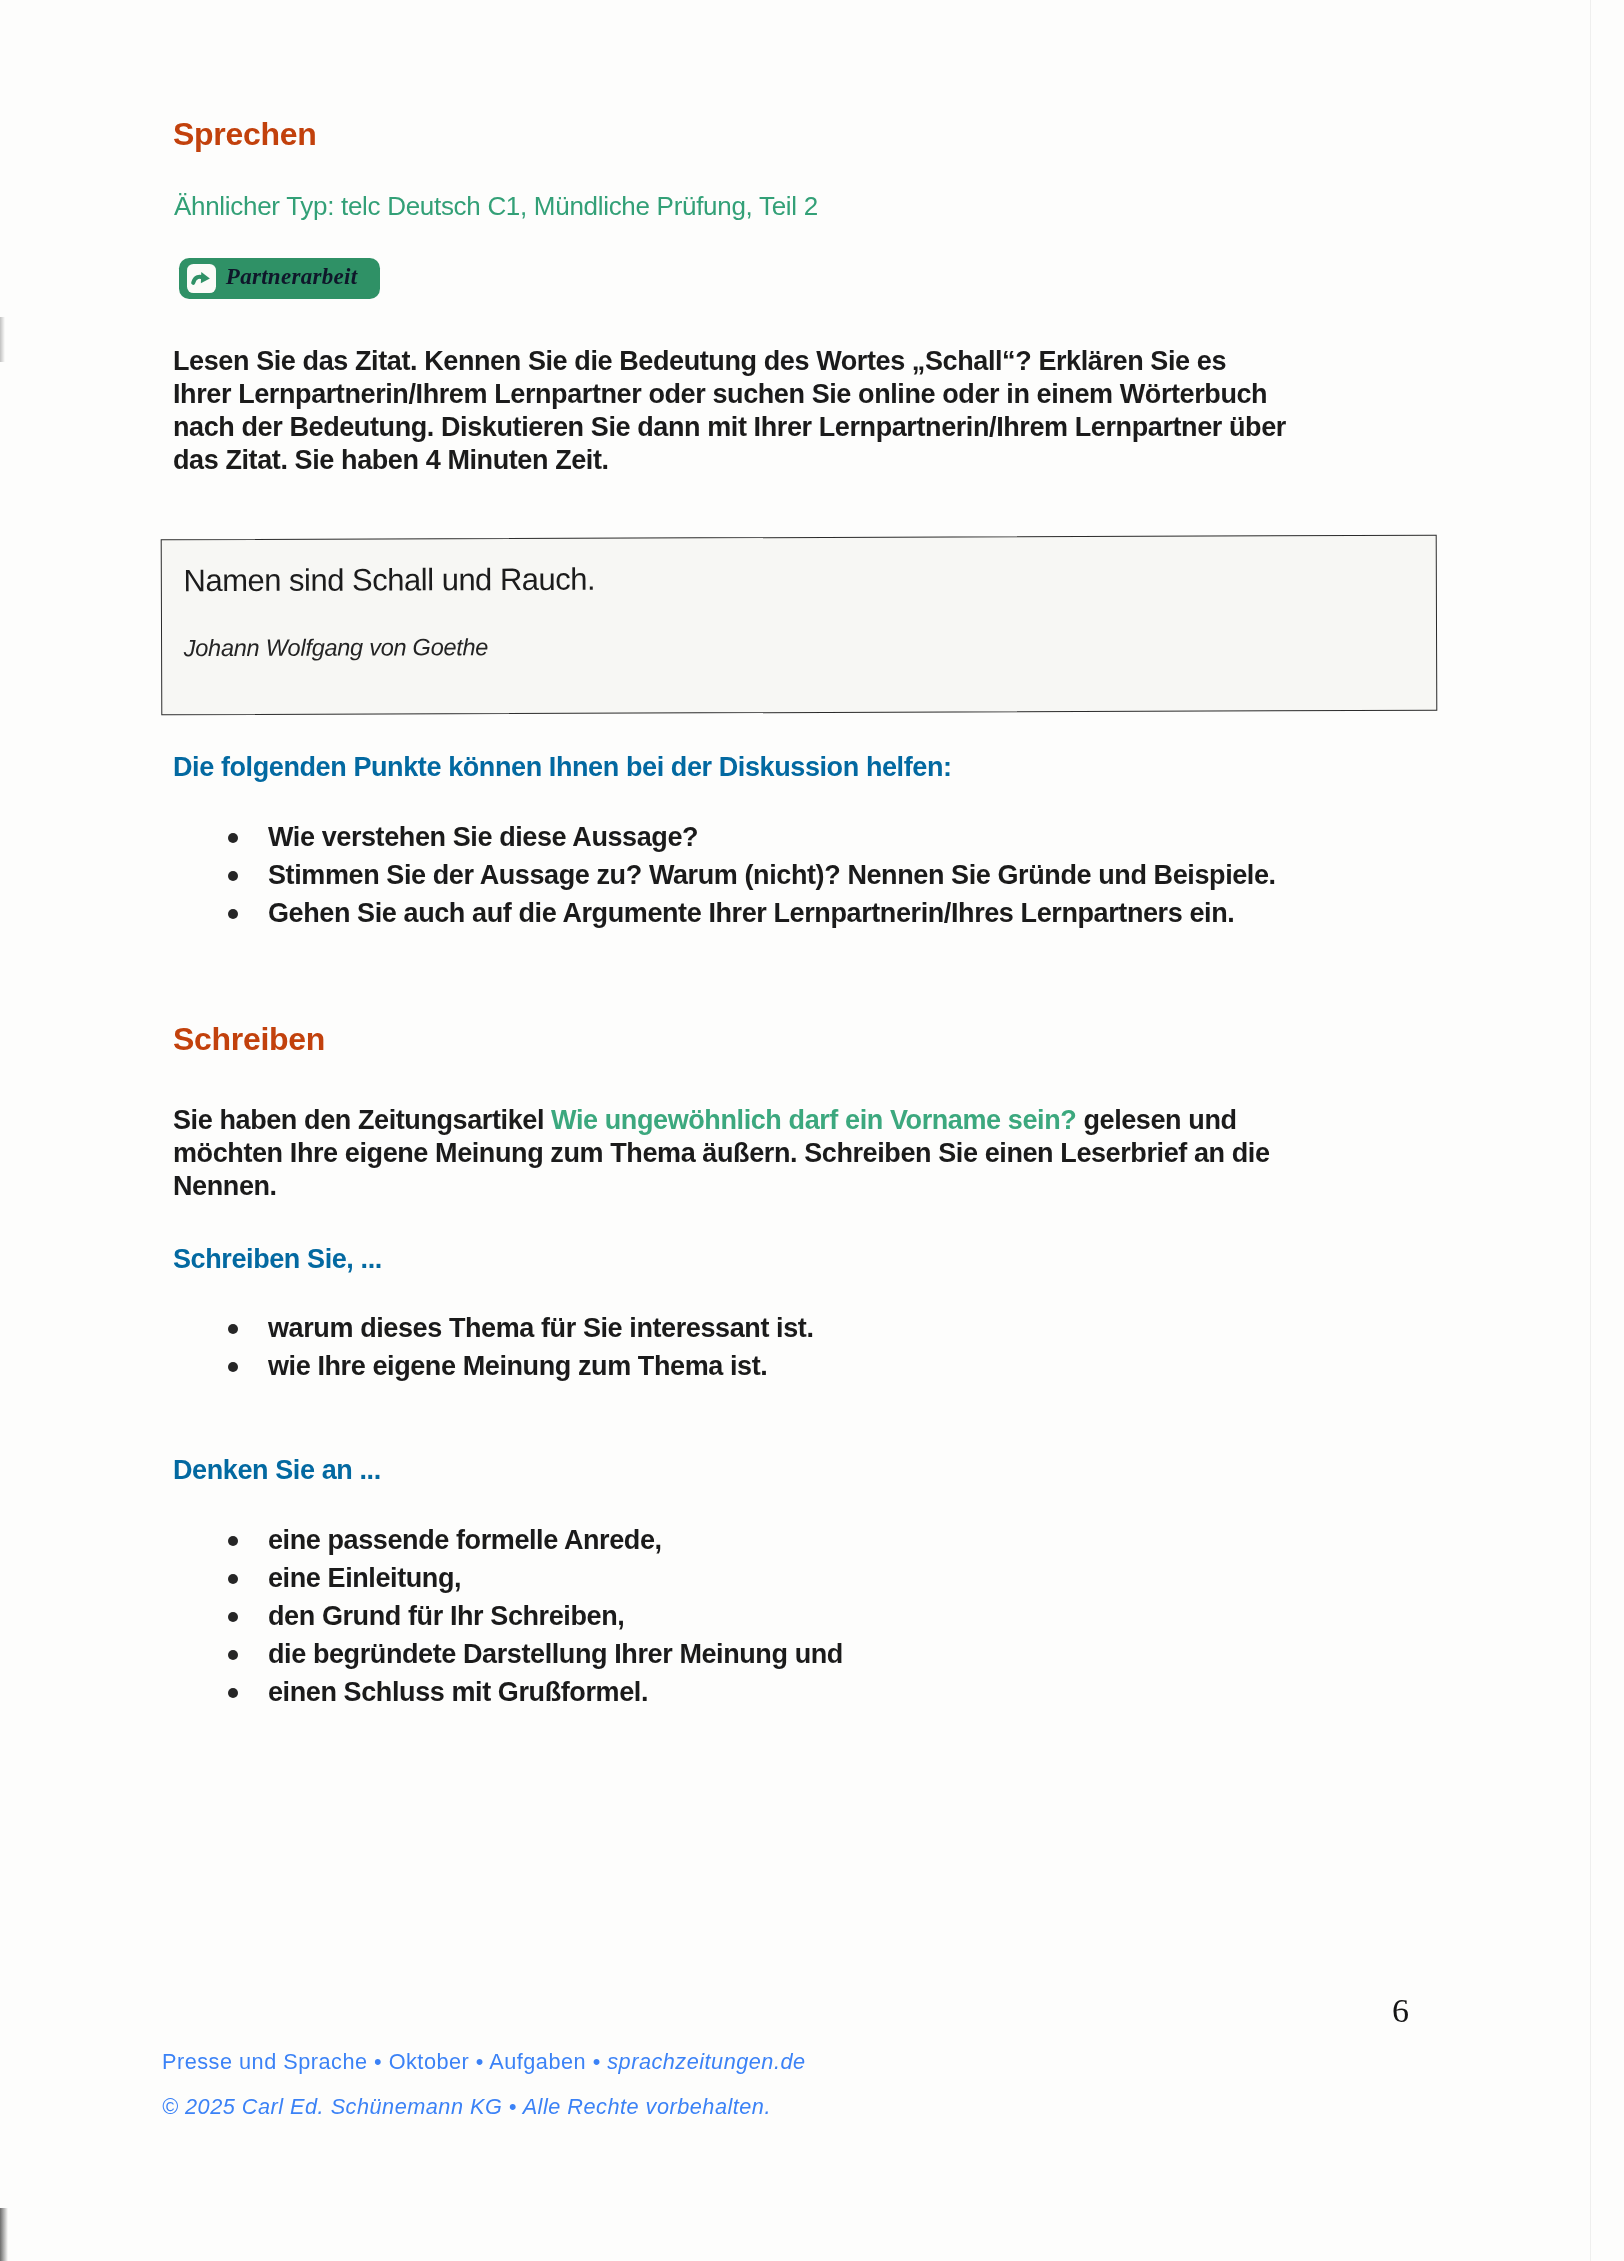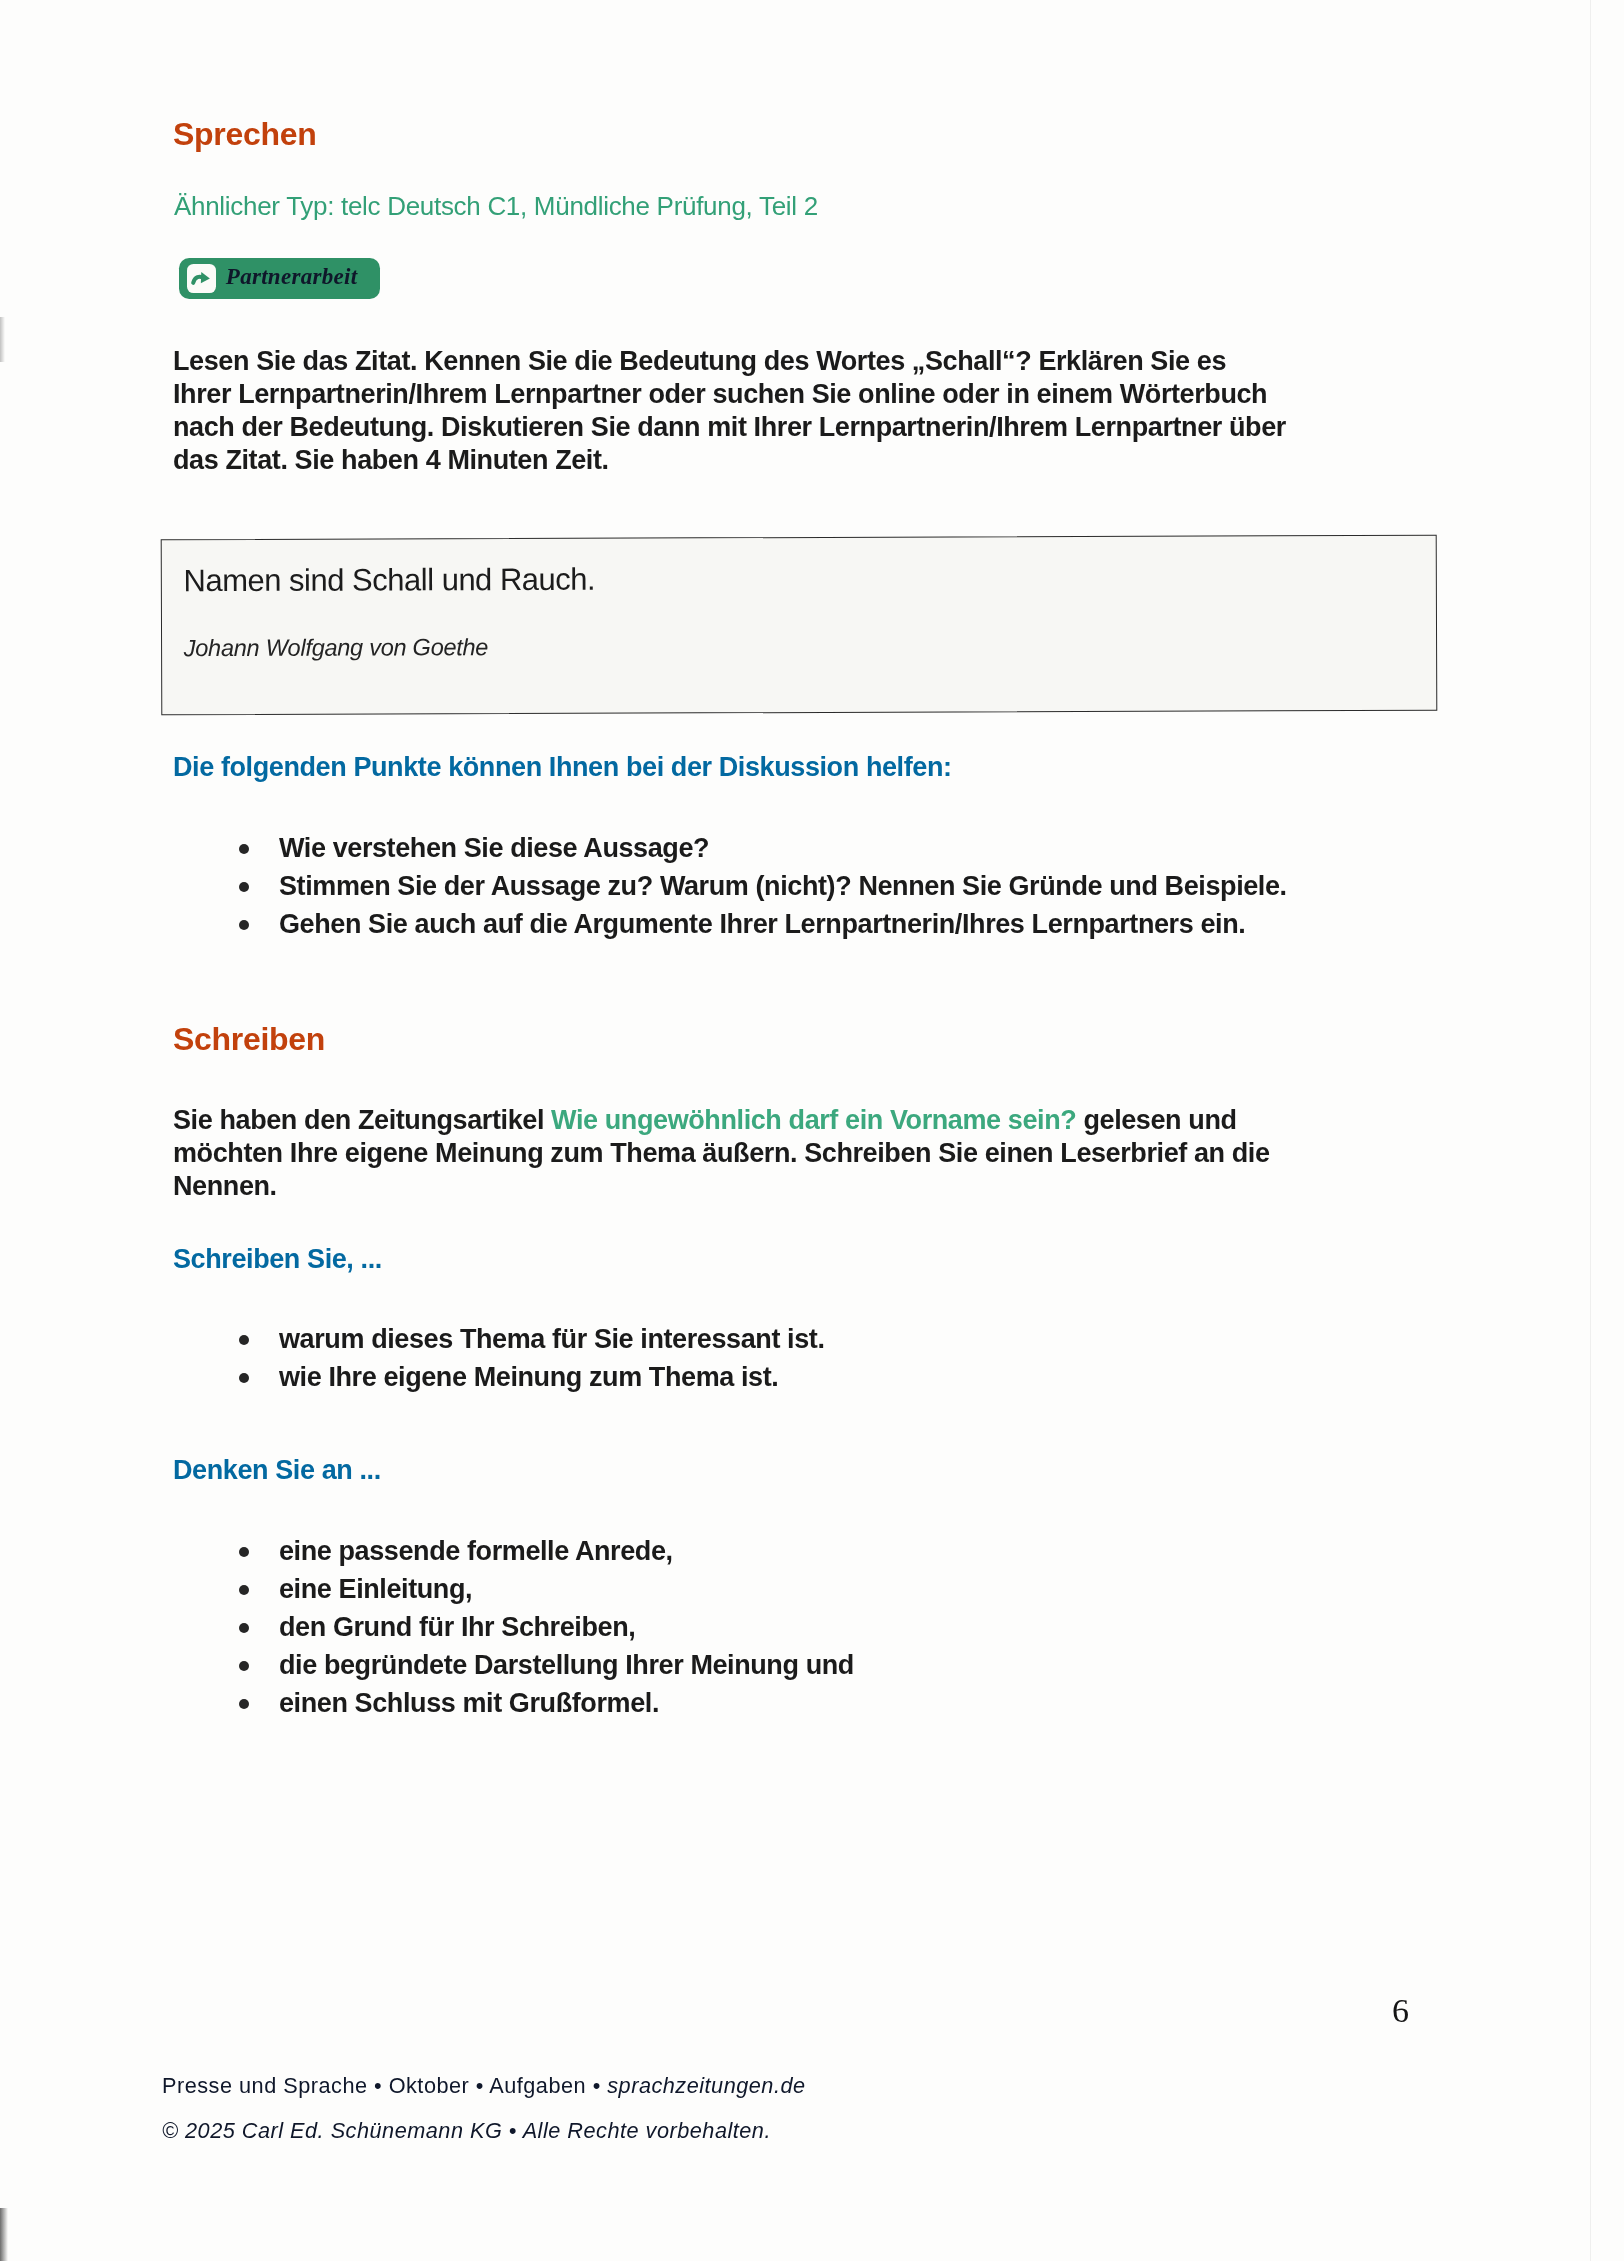--- a/index.html
+++ b/index.html
@@ -47,35 +47,35 @@
     padding:23px 25.5px 0 21.7px;transform:rotate(-0.2deg);}
   .quote-text{font-size:31px;font-weight:400;line-height:36px;color:#1c1c1c;letter-spacing:-0.5px;white-space:nowrap;}
   .quote-author{margin-top:36px;font-size:23.6px;font-style:italic;color:#242424;letter-spacing:-0.3px;white-space:nowrap;}
 
   .lead{position:absolute;font-size:27px;font-weight:bold;letter-spacing:-0.4px;
     line-height:31px;color:#0369a1;white-space:nowrap;}
   #discussion-intro{left:173px;top:752px;}
   #write-intro{left:173px;top:1244px;}
   #think-intro{left:173px;top:1455px;}
 
-  ul.bullets{position:absolute;margin:11px;padding:0;list-style:none;}
+  ul.bullets{position:absolute;margin:0;padding:0;list-style:none;}
   ul.bullets li{position:relative;padding-left:95px;margin-bottom:9px;
     font-size:27px;font-weight:bold;line-height:29px;letter-spacing:-0.4px;
     color:#1b1b1b;white-space:nowrap;}
   ul.bullets li::before{content:"";position:absolute;left:55px;top:9.6px;
     width:10.2px;height:10.2px;border-radius:50%;background:#262626;}
   #discussion-points{left:173px;top:823px;}
   #write-points{left:173px;top:1314px;}
   #think-points{left:173px;top:1526px;}
 
   .page-number{position:absolute;left:1392px;top:1992px;
     font-family:"Liberation Serif",serif;font-size:34px;color:#151515;}
 
-  .footer{position:absolute;left:162px;top:2049px;color:#0f172a;
-    font-size:21.7px;line-height:25.5px;letter-spacing:0.5px;margin-top:24px;}
+  .footer{position:absolute;left:162px;top:2049px;color:#3b82f6;
+    font-size:21.7px;line-height:25.5px;letter-spacing:0.5px;}
   .footer .f-line{white-space:nowrap;}
   .footer .f-line + .f-line{margin-top:19px;font-style:italic;}
   .footer .italic{font-style:italic;}
 </style>
 </head>
 <body>
 
 <div class="page">
 
   <div class="scan-fold"></div>

